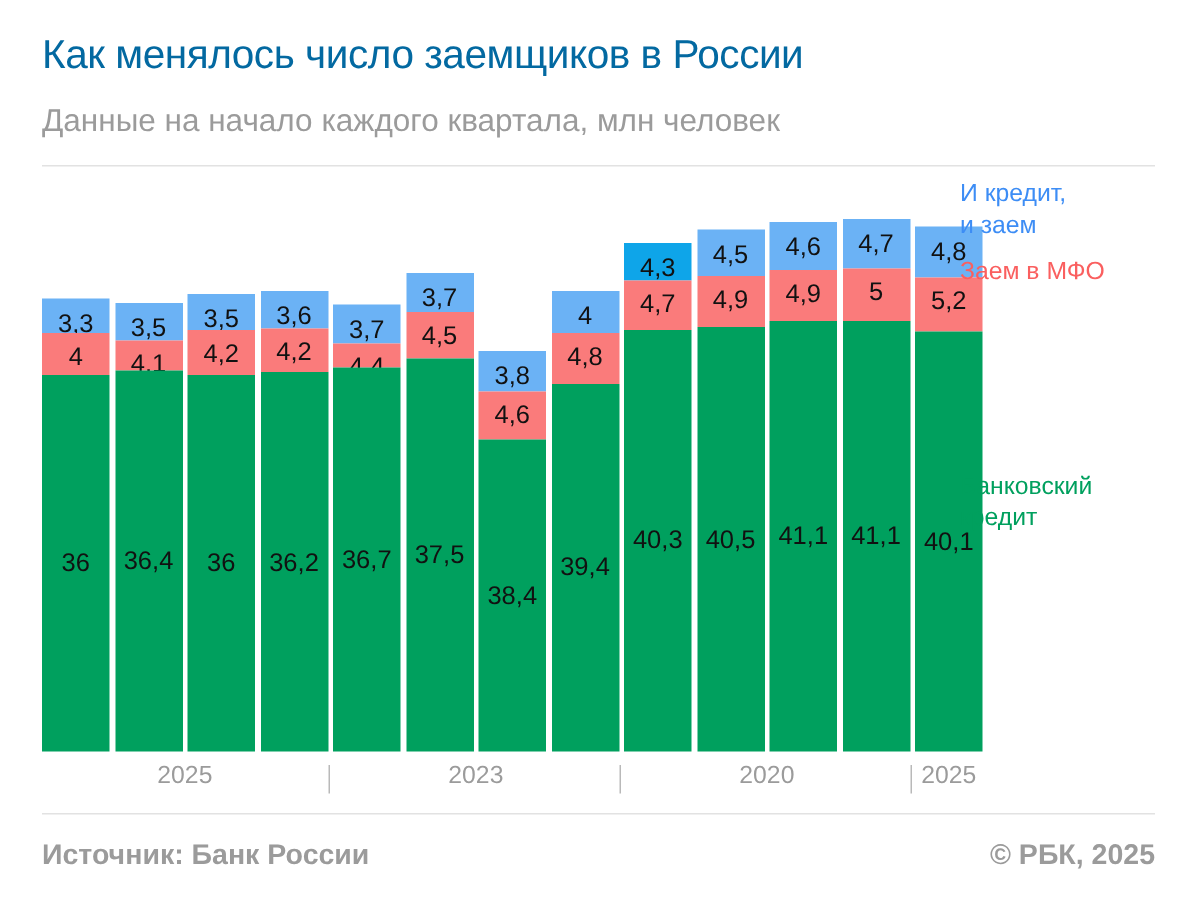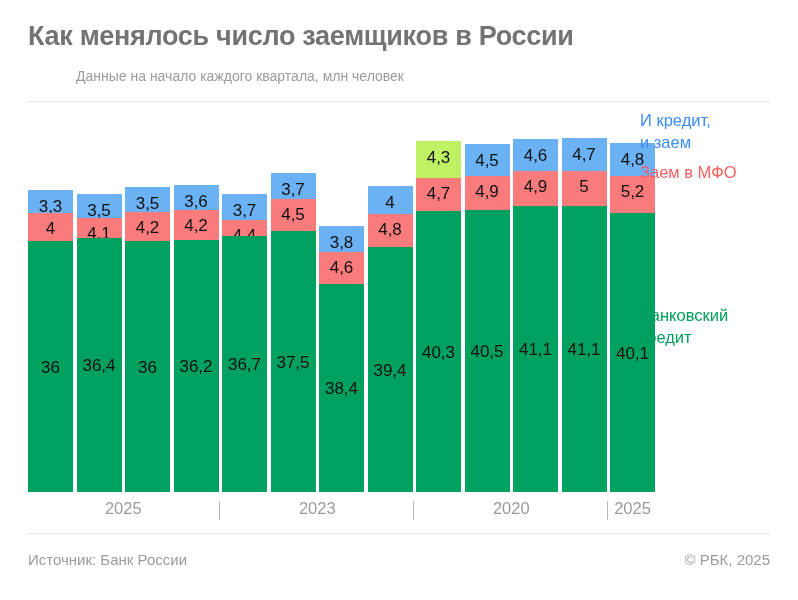--- a/index.html
+++ b/index.html
@@ -15,32 +15,31 @@
   }
   .infographic {
     position: relative;
     width: 798px;
     height: 600px;
     box-sizing: border-box;
     padding: 0 28px;
   }
   .title {
     font-size: 27px;
-    font-weight: bold;
-    color: #737373;
+    font-weight: normal;
+    color: #0369a1;
     letter-spacing: -0.3px;
     padding-top: 22px;
     line-height: 1.1;
   }
   .subtitle {
-    font-size: 14px;
+    font-size: 21px;
     color: #9b9b9b;
     padding-top: 16px;
     line-height: 1.2;
-    margin-left: 48px;
   }
   .rule {
     height: 1px;
     background: #e2e2e2;
     margin-top: 17px;
   }
   .chart-wrap {
     position: relative;
     height: 390px;
   }
@@ -113,22 +112,23 @@
   .footer-rule {
     height: 1px;
     background: #e2e2e2;
     margin-top: 7px;
   }
   .footer {
     display: flex;
     justify-content: space-between;
     align-items: center;
     padding-top: 17px;
-    font-size: 15px;
+    font-size: 19px;
     color: #9b9b9b;
+    font-weight: bold;
   }
 </style>
 </head>
 <body>
 
 <div class="infographic">
 
   <div class="title">Как менялось число заемщиков в России</div>
   <div class="subtitle">Данные на начало каждого квартала, млн человек</div>
   <div class="rule"></div>
@@ -217,21 +217,21 @@
             <span class="seg-label">4</span>
           </div>
           <div class="seg seg-mid" style="height: 33.5094px; background: rgb(250, 123, 123);">
             <span class="seg-label">4,8</span>
           </div>
           <div class="seg seg-base" style="height: 245px; background: rgb(0, 160, 94);">
             <span class="seg-label">39,4</span>
           </div>
         </div>
         <div class="bar" style="left: 388px;">
-          <div class="seg seg-top" style="height: 37px; background: #bef264;">
+          <div class="seg seg-top" style="height: 25px; background: #0ea5e9;">
             <span class="seg-label">4,3</span>
           </div>
           <div class="seg seg-mid" style="height: 32.8113px; background: rgb(250, 123, 123);">
             <span class="seg-label">4,7</span>
           </div>
           <div class="seg seg-base" style="height: 281.34px; background: rgb(0, 160, 94);">
             <span class="seg-label">40,3</span>
           </div>
         </div>
         <div class="bar" style="left: 436.5px;">

